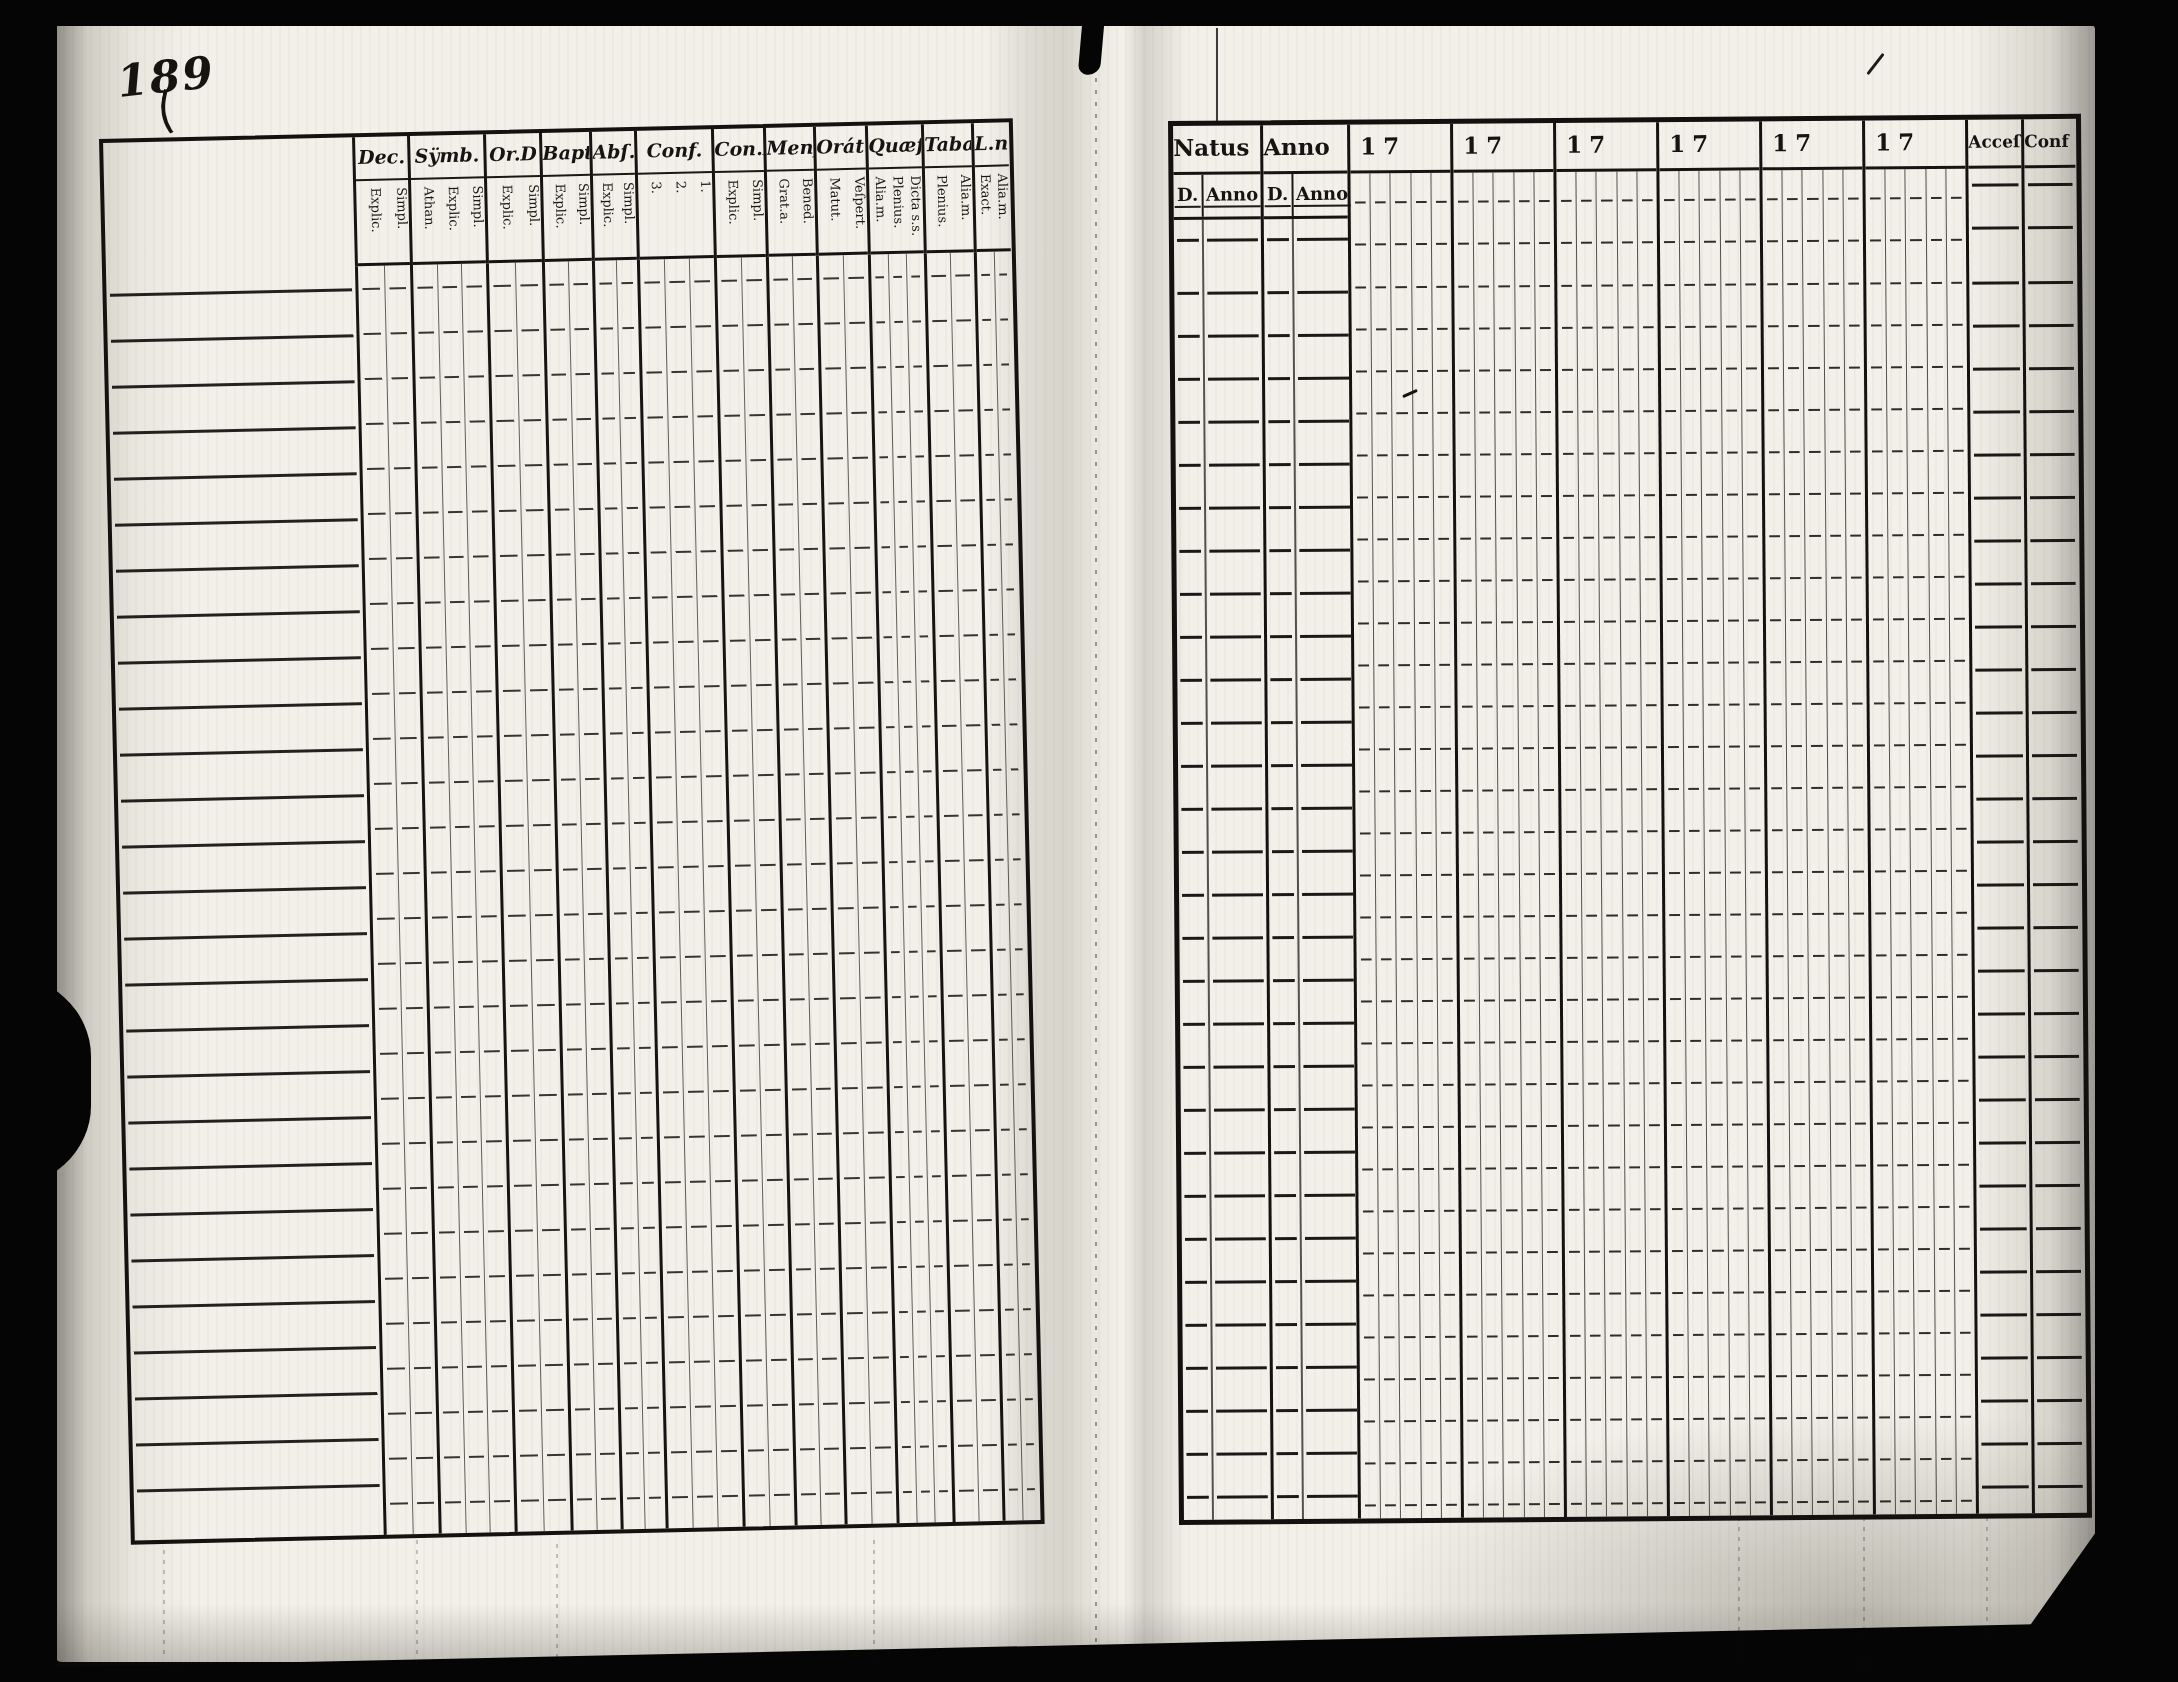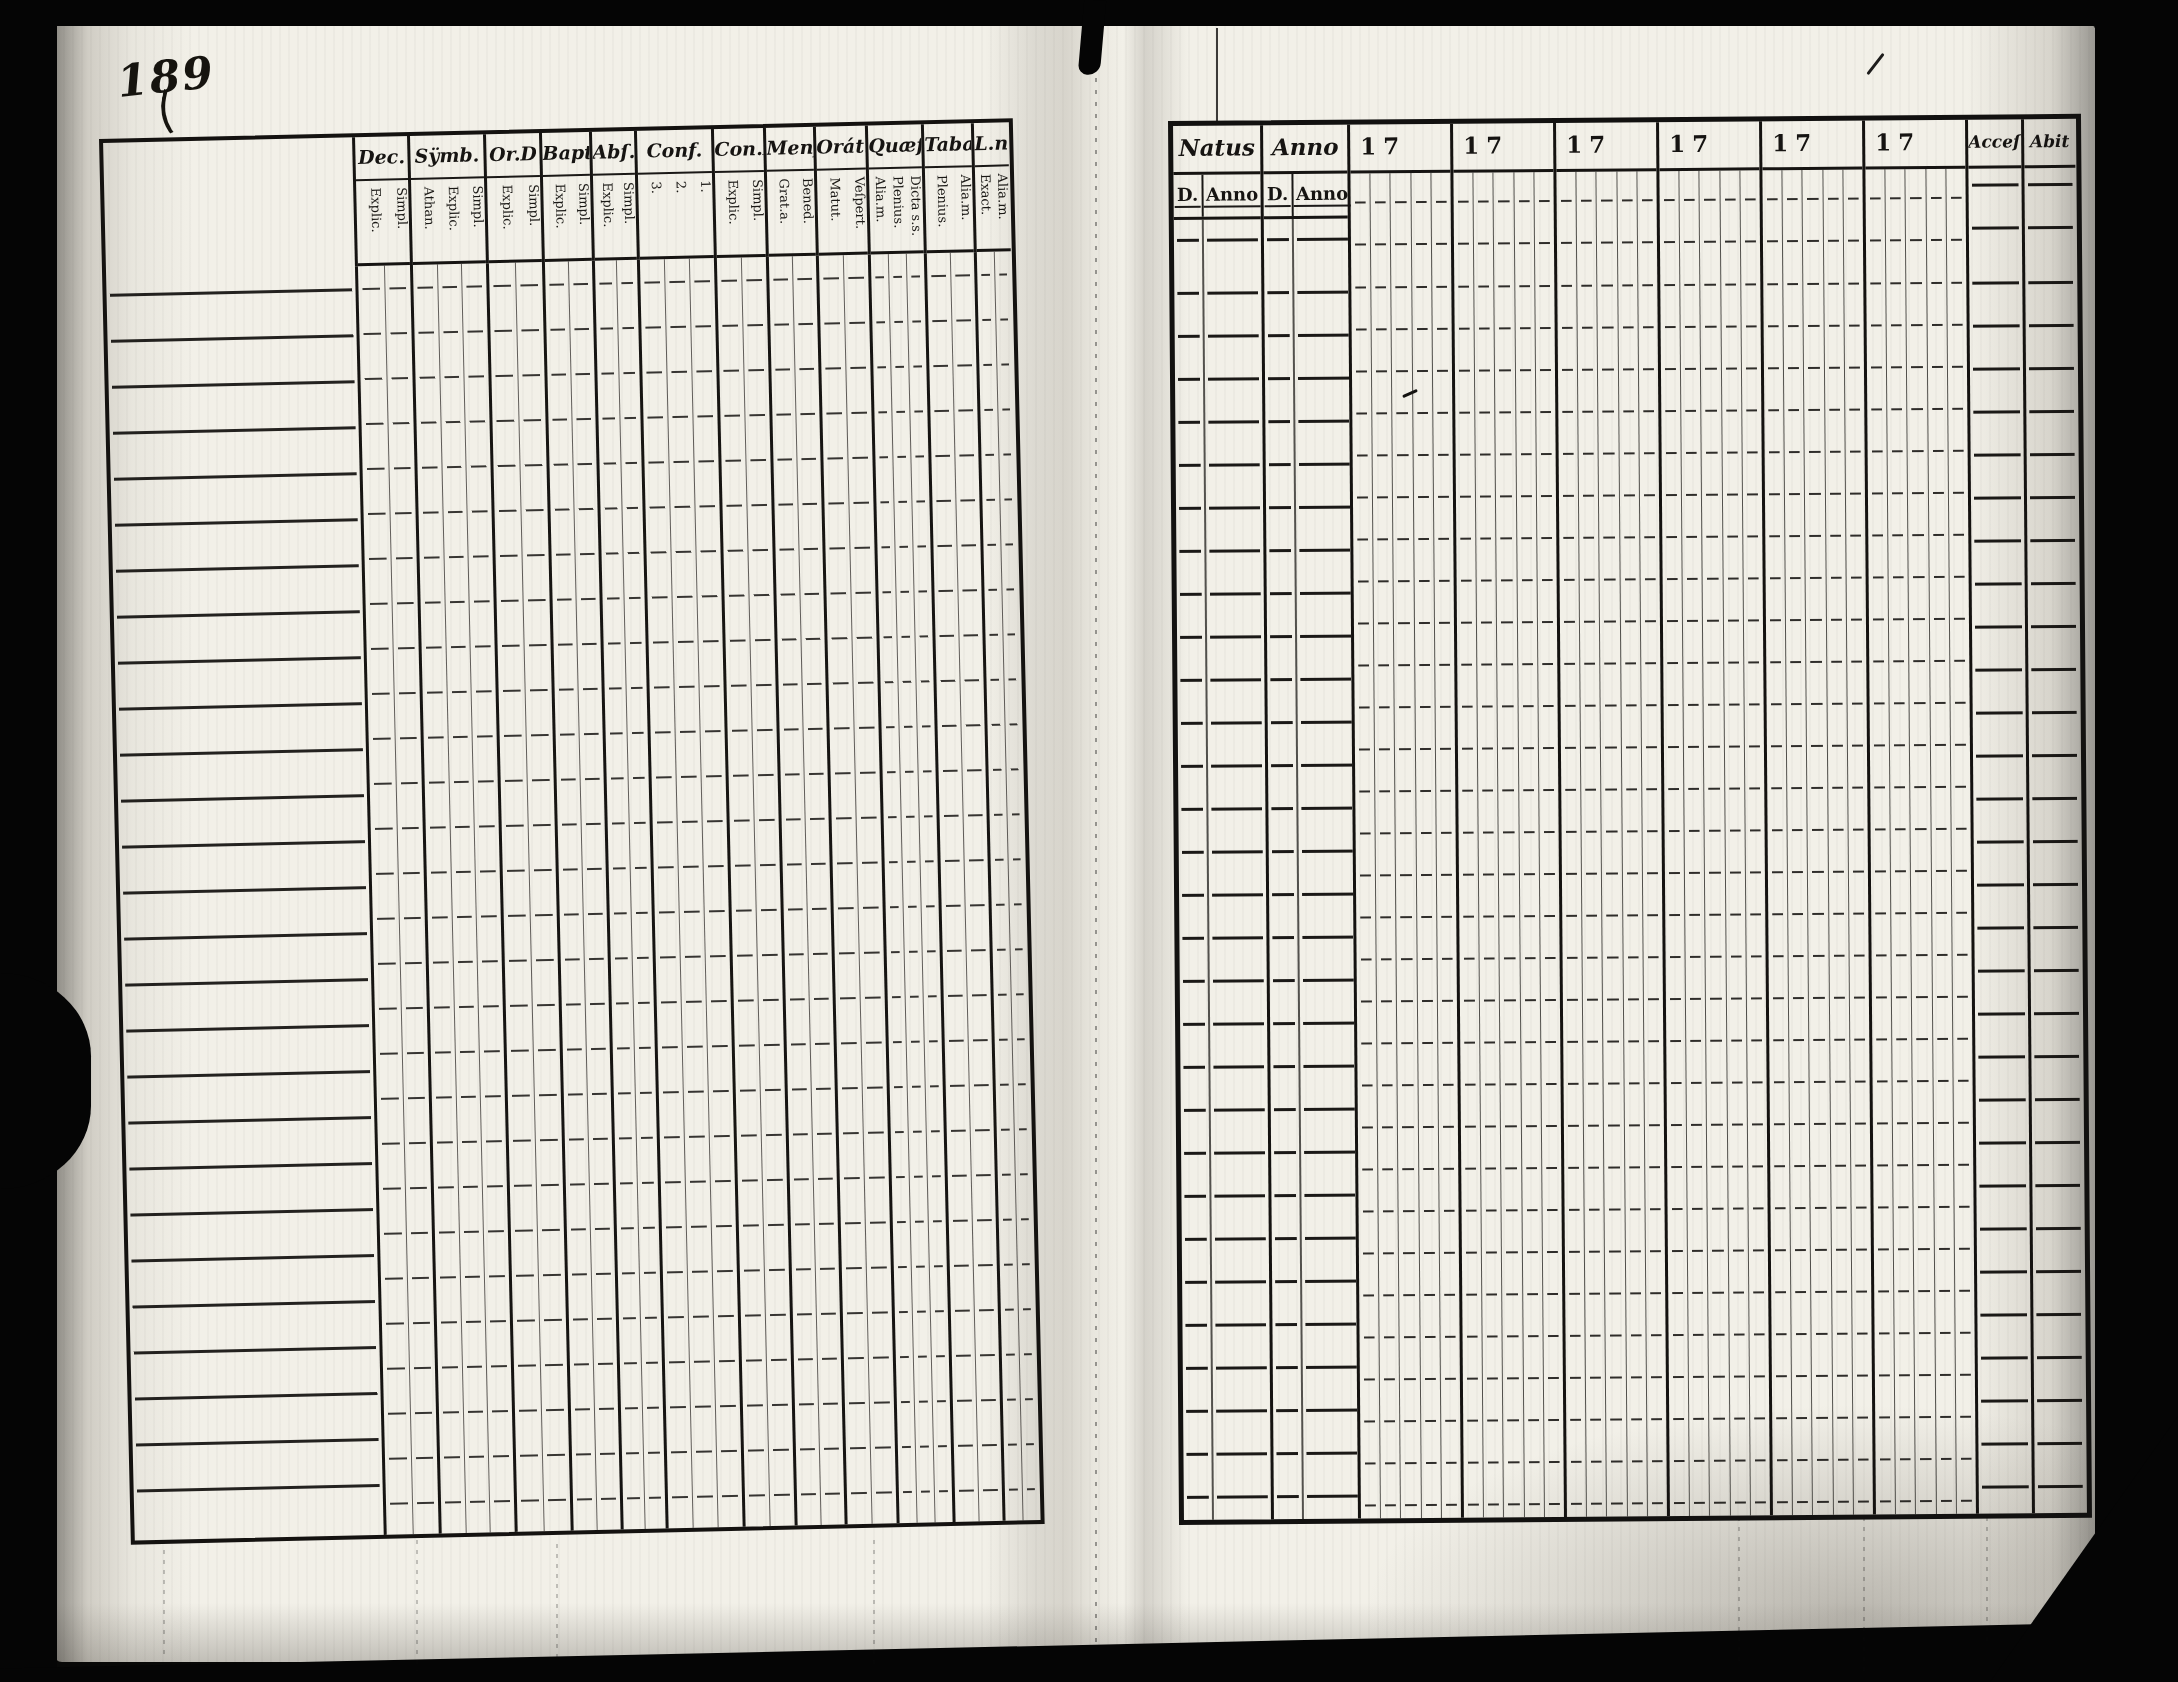--- a/index.html
+++ b/index.html
@@ -56,21 +56,21 @@
   .bsub{flex:1;padding:0 4px;box-sizing:border-box;background-origin:content-box;background-clip:content-box;
     background-image:repeating-linear-gradient(to bottom, transparent 0 43px, rgba(22,20,18,.85) 43px 45px);
     background-position-y:-21px;border-left:1.5px solid rgba(35,32,30,.7);}
   .bsub:first-child{border-left:none;}
   
   .rtable{position:absolute;left:1168px;top:121px;width:903px;height:1394px;
     border:5px solid #121110;transform:rotate(-0.45deg);transform-origin:0 0;
     display:flex;}
   .r-col{display:flex;flex-direction:column;border-left:3.5px solid #141210;box-sizing:border-box;}
   .r-col:first-child{border-left:none;}
-  .r-lbl{height:46px;line-height:44px;font-style:italic;font-weight:600;font-size:23px;text-align:center;
+  .r-lbl{height:46px;line-height:44px;font-weight:600;font-size:23px;
     border-bottom:3px solid #161412;white-space:nowrap;overflow:hidden;}
   .r-lbl.year{font-style:normal;text-align:left;padding-left:10px;letter-spacing:7px;font-size:23px;}
   .r-lbl.small{font-size:17px;}
   .r-subrow{height:42px;display:flex;border-bottom:3px solid #161412;flex:none;}
   .r-subcell{flex:none;display:flex;align-items:center;justify-content:center;font-size:18px;font-weight:600;
     border-left:2px solid #1a1816;box-sizing:border-box;}
   .r-subcell:first-child{border-left:none;}
   .r-subcell span{border-bottom:2.5px solid #1c1a18;padding:0 2px;line-height:1.25;}
   .r-body{flex:1;display:flex;}
   .r-dash{flex:1;padding:0 4px;box-sizing:border-box;background-origin:content-box;background-clip:content-box;
@@ -348,20 +348,20 @@
           <div class="r-dash pos-b"></div>
         </div>
       </div>
       <div class="r-col" style="width: 56px; flex: 0 0 auto;">
         <div class="r-lbl small">Acceſ.</div>
         <div class="r-body">
           <div class="r-dash wide pos-b"></div>
         </div>
       </div>
       <div class="r-col" style="width: 54px; flex: 0 0 auto;">
-        <div class="r-lbl small">Abit</div>
+        <div class="r-lbl small">Conf</div>
         <div class="r-body">
           <div class="r-dash wide pos-b"></div>
         </div>
       </div>
     </div>
 </div>
 
 
 </body></html>

